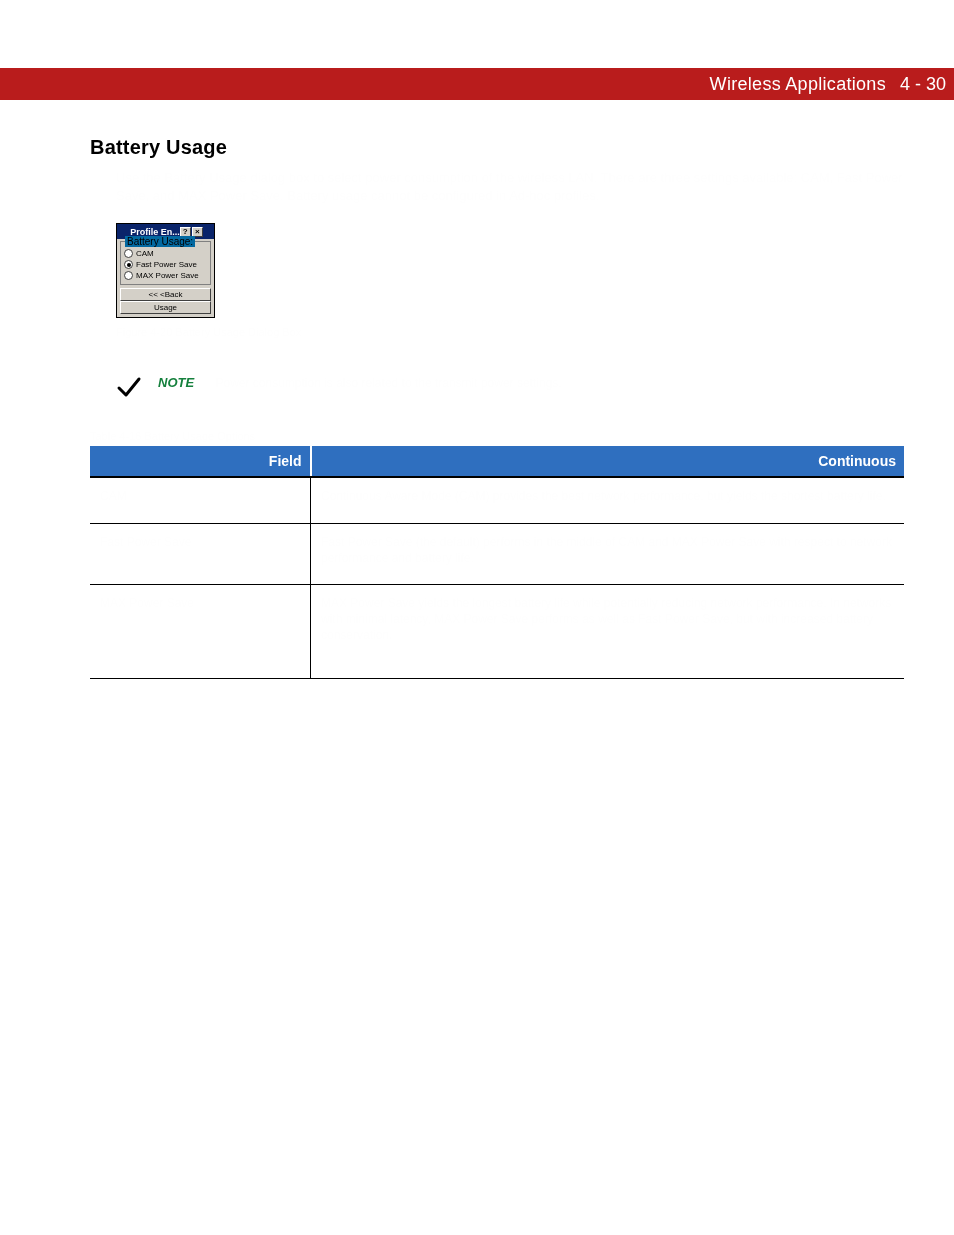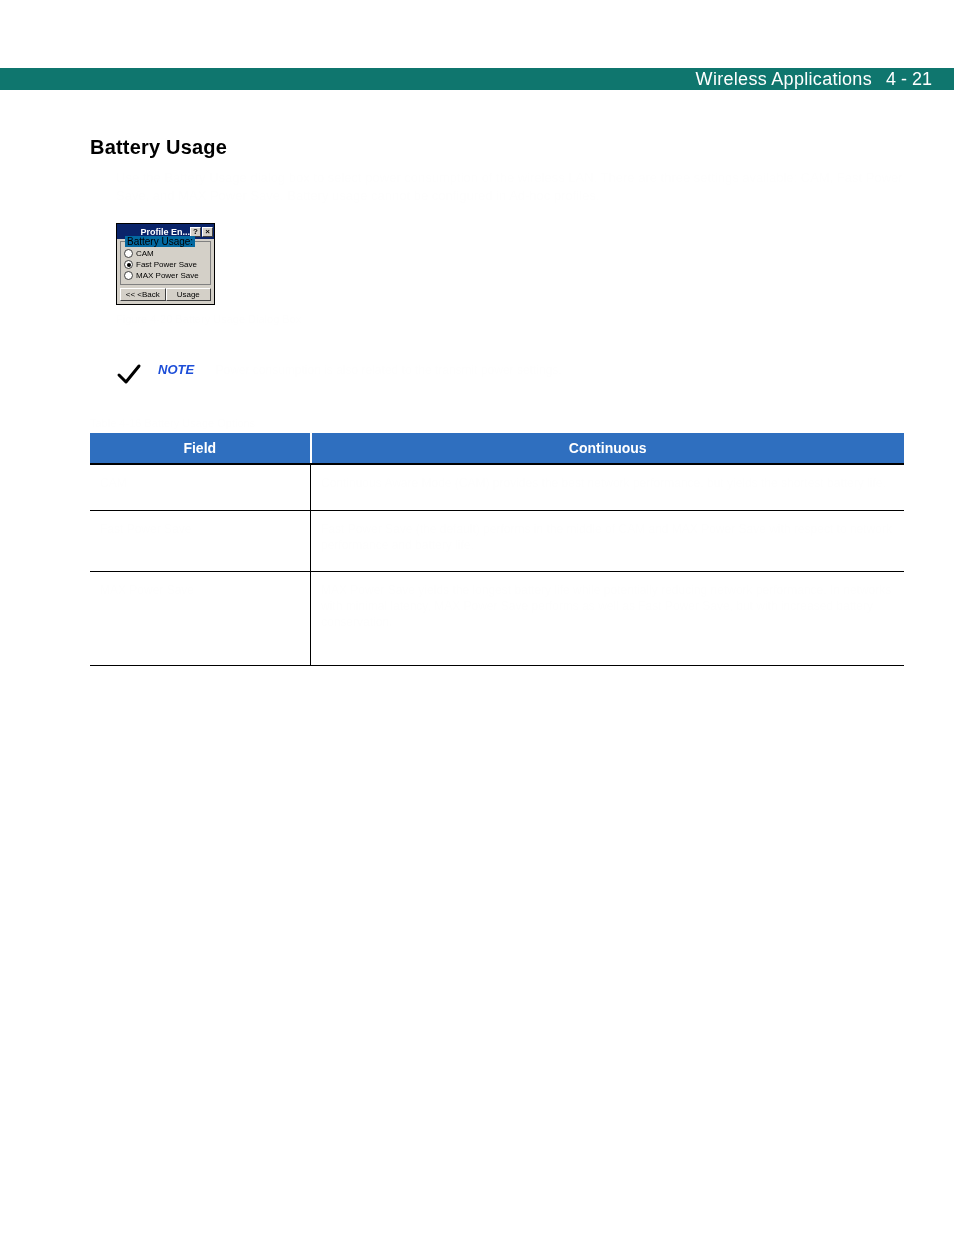--- a/index.html
+++ b/index.html
@@ -12,26 +12,26 @@
     color: #000;
     position: relative;
   }
 
   
   .topband {
     position: absolute;
     left: 0;
     right: 0;
     top: 68px;
-    height: 22px;
-    background: #0f766e;
+    height: 32px;
+    background: #b91c1c;
     display: flex;
     align-items: center;
     justify-content: flex-end;
-    padding-right: 22px;
+    padding-right: 8px;
     box-sizing: border-box;
   }
   .topband .chapter {
     font-size: 18px;
     color: #ffffff;
     font-family: "Arial Narrow", Arial, sans-serif;
     letter-spacing: 0.3px;
   }
   .topband .pagenum {
     font-size: 18px;
@@ -77,21 +77,21 @@
     color: #000;
   }
   .dlg-title {
     background: #0a246a;
     color: #fff;
     font-weight: bold;
     font-size: 9px;
     padding: 1px 1px 1px 3px;
     display: flex;
     align-items: center;
-    justify-content: flex-end;
+    justify-content: center;
     height: 13px;
   }
   .dlg-title .caption {
     white-space: nowrap;
     overflow: hidden;
   }
   .dlg-title .btns {
     display: flex;
     gap: 1px;
   }
@@ -150,20 +150,21 @@
     background: #000;
     border-radius: 50%;
   }
   .dlg-radio .lbl {
     font-size: 8px;
     white-space: nowrap;
   }
   .dlg-btnrow {
     display: flex;
     gap: 0;
+    flex-direction: column;
   }
   .dlg-btnrow .btn {
     flex: 1;
     height: 13px;
     background: #d4d0c8;
     border: 1px solid #fff;
     border-right-color: #404040;
     border-bottom-color: #404040;
     font-size: 8px;
     line-height: 11px;
@@ -196,21 +197,21 @@
   }
   .note .text {
     font-size: 12px;
     line-height: 1.35;
   }
   .note .text .label {
     font-weight: bold;
     font-style: italic;
     font-family: "Arial Narrow", Arial, sans-serif;
     font-size: 13px;
-    color: #1d4ed8;
+    color: #15803d;
     margin-right: 18px;
   }
   .note .text .body {
     color: #fefefe;
   }
 
   
   .tbl-caption {
     font-size: 11px;
     color: #fefefe;
@@ -218,21 +219,21 @@
   }
   table.fields {
     width: 100%;
     border-collapse: collapse;
     font-size: 12px;
   }
   table.fields thead th {
     background: #2f6fbf;
     color: #fff;
     font-weight: bold;
-    text-align: center;
+    text-align: right;
     padding: 7px 8px;
     border-bottom: 2px solid #000;
     font-family: "Arial Narrow", Arial, sans-serif;
     font-size: 14px;
     margin-top: 27px;
   }
   table.fields thead th + th {
     border-left: 2px solid #fff;
   }
   table.fields tbody td {
@@ -248,21 +249,21 @@
   }
   table.fields tbody tr.tall td {
     padding-bottom: 34px;
   }
 </style>
 </head>
 <body>
 
 <div class="topband">
   <span class="chapter">Wireless Applications</span>
-  <span class="pagenum">4 - 21</span>
+  <span class="pagenum">4 - 30</span>
 </div>
 
 <div class="page">
 
   <h2 class="section">Battery Usage</h2>
 
   <div class="intro">Use the Battery Usage dialog box to select power consumption of the wireless LAN. There are three settings available: CAM, Fast Power Save, and MAX Power Save. Battery usage cannot be configured in Ad-hoc profiles.</div>
 
   
   <div class="dlgwrap">

